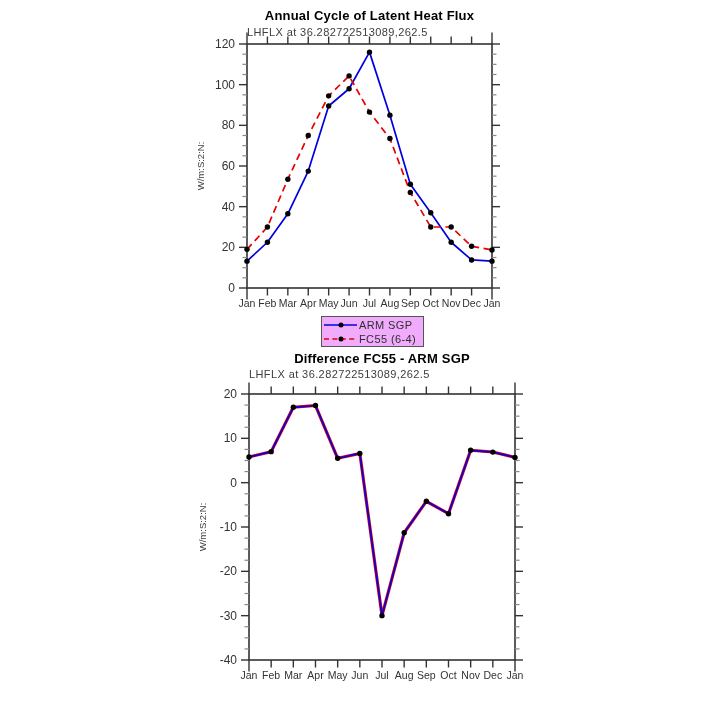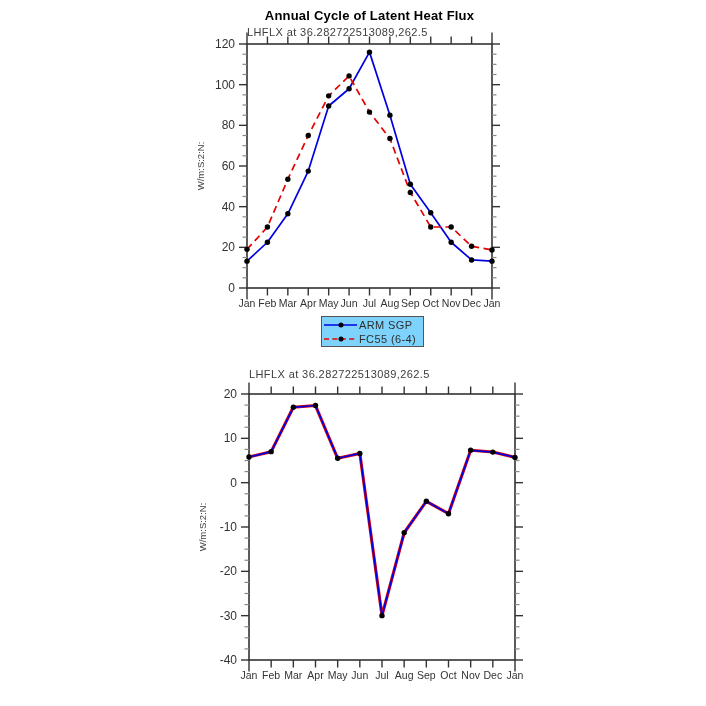--- a/index.html
+++ b/index.html
@@ -4,21 +4,21 @@
 <style>
   html,body{margin:0;padding:0;background:#ffffff;}
   #stage{position:relative;width:706px;height:706px;background:#ffffff;overflow:hidden;
          font-family:"Liberation Sans", sans-serif;}
   #plots{position:absolute;left:0;top:0;width:706px;height:706px;}
   .chart-title{position:absolute;font-size:13px;font-weight:bold;color:#000;
                text-align:center;letter-spacing:.2px;white-space:nowrap;}
   .chart-subtitle{position:absolute;font-size:11px;color:#3d3d3d;letter-spacing:.4px;
                   white-space:nowrap;}
   .legend-box{position:absolute;left:321px;top:316px;width:101px;height:29px;
-              border:1px solid #555;background:#7dd3fc;display:flex;flex-direction:column;
+              border:1px solid #555;background:#f0abfc;display:flex;flex-direction:column;
               justify-content:center;}
   .legend-row{display:flex;align-items:center;height:14px;}
   .legend-row svg{flex:0 0 auto;display:block;}
   .legend-label{font-size:11px;color:#2e2e2e;letter-spacing:.4px;white-space:nowrap;}
 </style>
 </head>
 <body>
 
 <div id="stage">
 
@@ -277,15 +277,16 @@
     </div>
     <div class="legend-row">
       <svg width="37" height="12">
         <line x1="2" y1="6" x2="35" y2="6" stroke="#e60000" stroke-width="1.7" stroke-dasharray="5 3.4"></line>
         <circle cx="19" cy="6" r="2.5" fill="#000"></circle>
       </svg>
       <span class="legend-label">FC55 (6-4)</span>
     </div>
   </div>
 
+  <div class="chart-title" style="left:249px;top:351px;width:266px;">Difference FC55 - ARM SGP</div>
   <div class="chart-subtitle" style="left:249px;top:368px;">LHFLX at 36.282722513089,262.5</div>
 
 </div>
 
 </body></html>

